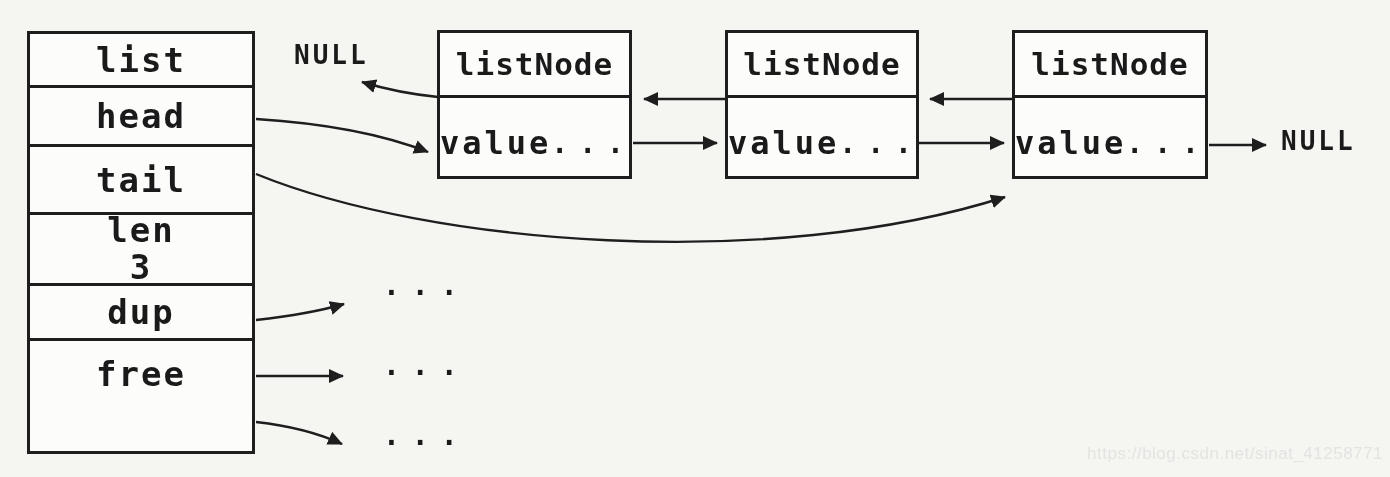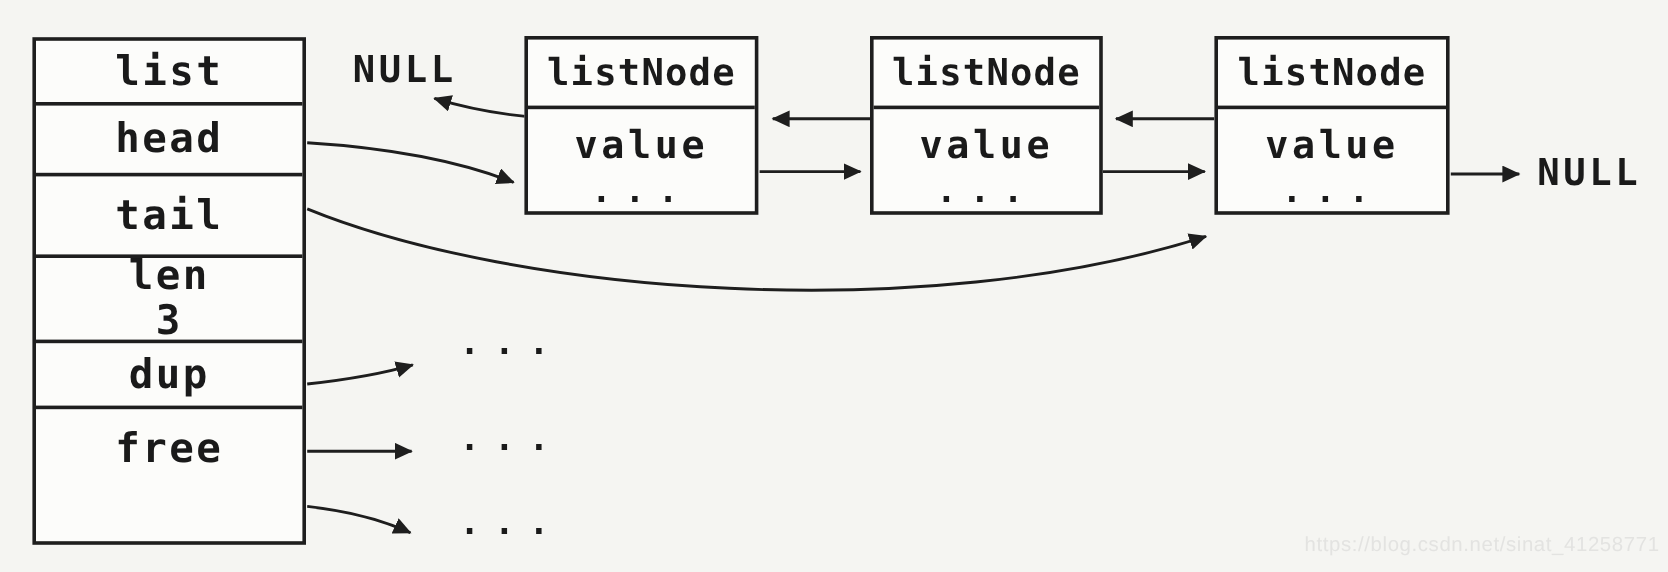--- a/index.html
+++ b/index.html
@@ -51,31 +51,31 @@
   }
   .node1{left:437px;width:195px;}
   .node2{left:725px;width:194px;}
   .node3{left:1012px;width:196px;}
   .node-header{
     height:65px;border-bottom:3px solid var(--line);
     display:flex;align-items:center;justify-content:center;
     font-size:31px;font-weight:bold;letter-spacing:1px;
   }
   .node-body{
-    flex:1;display:flex;flex-direction:column;align-items:center;
+    flex:1;display:flex;flex-direction:row;align-items:center;
     padding-top:11px;
   }
   .value-label{font-size:32px;font-weight:bold;letter-spacing:3px;}
   .dots{
     font-size:28px;font-weight:bold;letter-spacing:11px;
     margin-top:2px;line-height:1.2;
   }
 
   .null-label{
-    position:absolute;font-size:31px;font-weight:bold;letter-spacing:3px;
+    position:absolute;font-size:26px;font-weight:bold;letter-spacing:3px;
   }
   .null-prev{left:294px;top:40px;}
   .null-next{left:1281px;top:126px;}
 
   .dots-label{
     position:absolute;font-size:28px;font-weight:bold;letter-spacing:12px;
     line-height:1;
   }
   .dots-dup{left:383px;top:272px;}
   .dots-free{left:383px;top:352px;}

